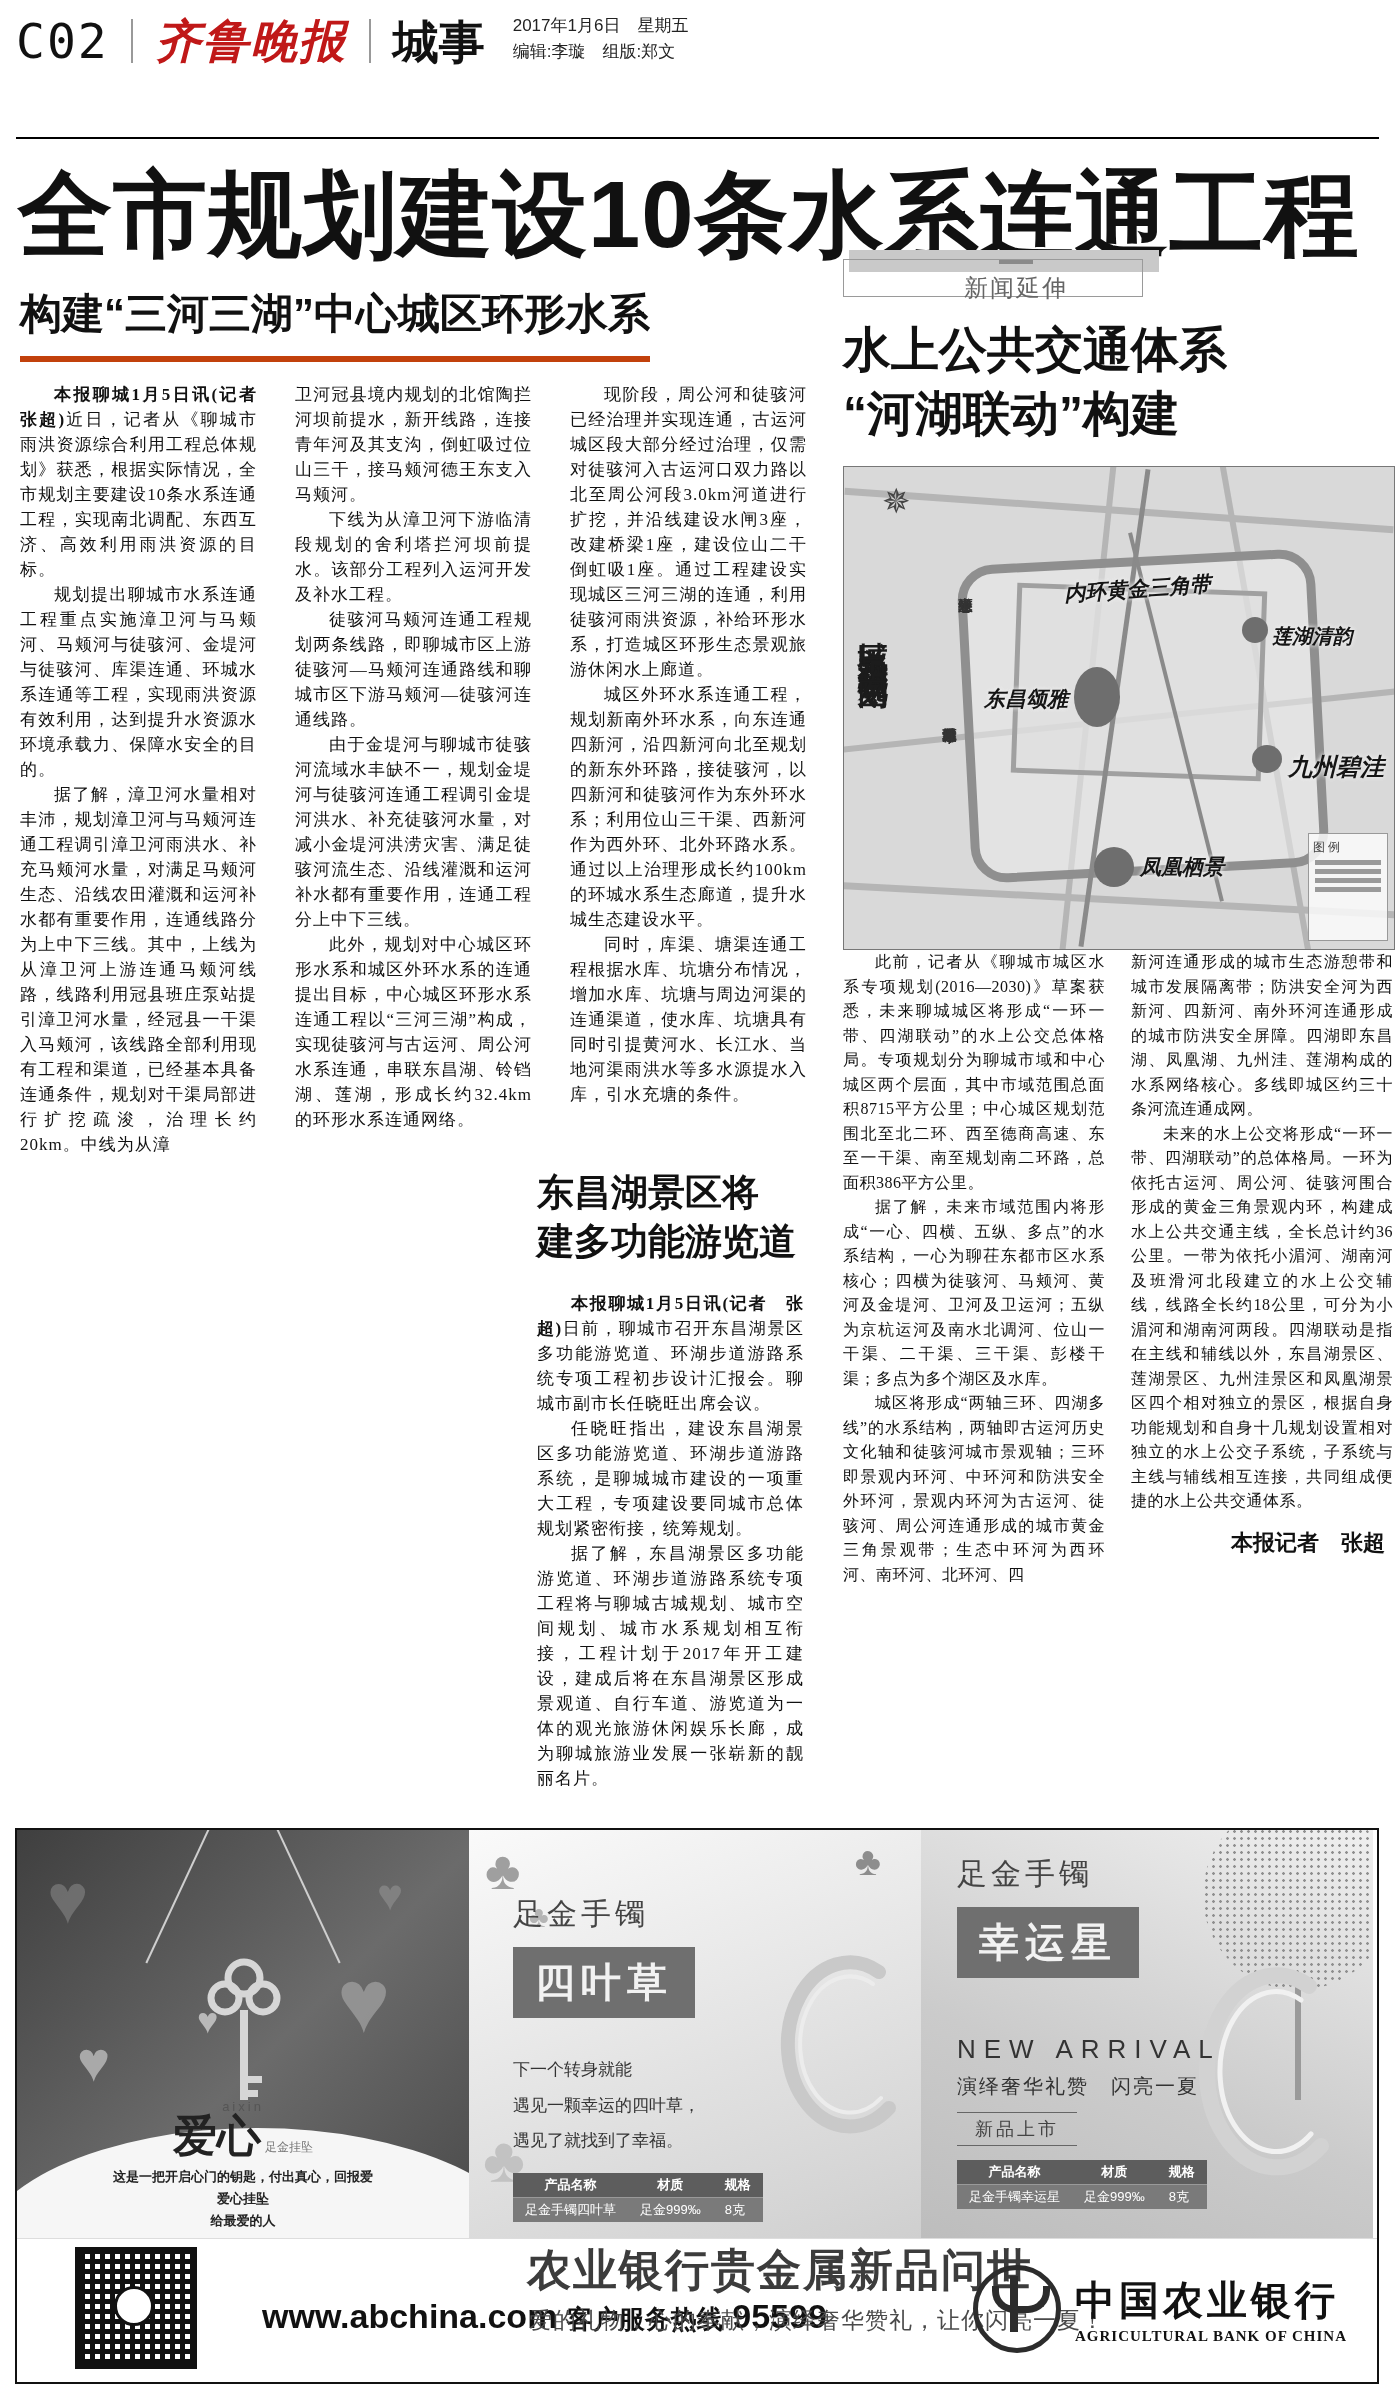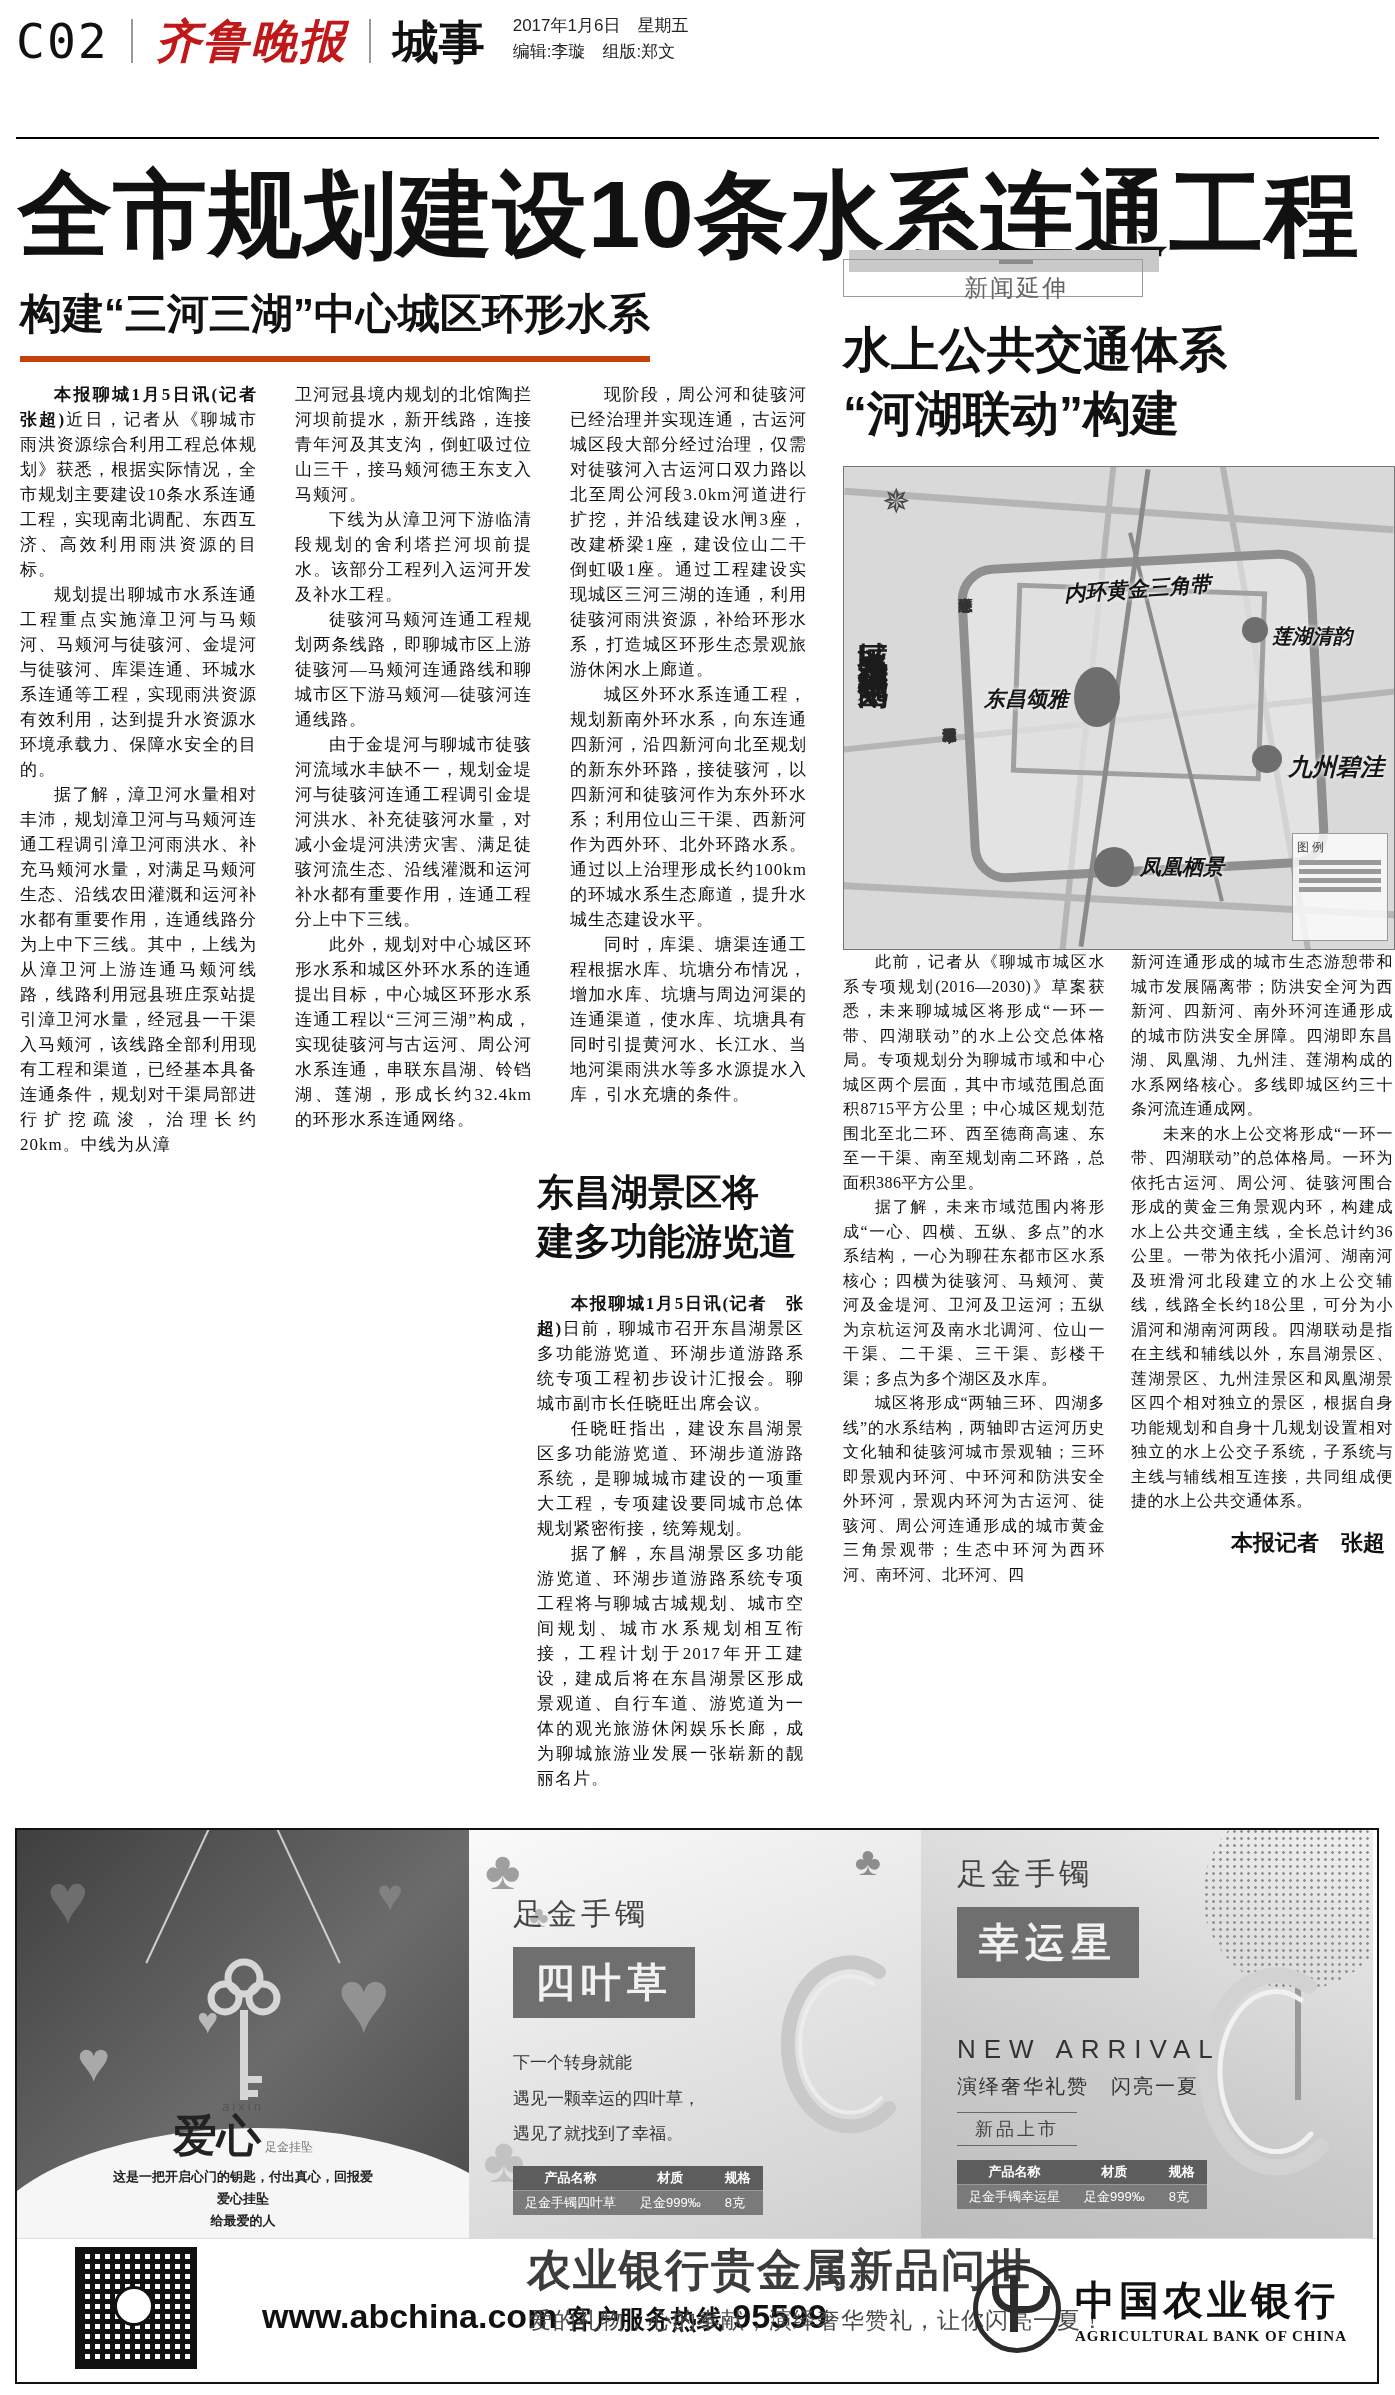--- a/index.html
+++ b/index.html
@@ -45,21 +45,21 @@
   .map{position:relative;width:550px;height:482px;background:#d9d9d9;border:1px solid #777;overflow:hidden;}
   .map-road{position:absolute;background:#b5b5b5;}
   .map-ring{position:absolute;top:90px;left:120px;width:340px;height:300px;border:9px solid #8f8f8f;border-radius:36px;transform:rotate(-3deg);background:rgba(235,235,235,.55);}
   .map-ring2{position:absolute;top:120px;left:170px;width:240px;height:180px;border:5px solid #a0a0a0;transform:rotate(2deg);background:rgba(222,222,222,.6);}
   .map-river{position:absolute;background:#8a8a8a;}
   .map-title-v{position:absolute;top:150px;left:8px;writing-mode:vertical-rl;font-size:30px;font-weight:900;letter-spacing:4px;color:#1c1c1c;font-family:"Liberation Sans","DejaVu Sans",sans-serif;}
   .map-label{position:absolute;font-weight:900;color:#151515;font-family:"Liberation Serif","DejaVu Serif",serif;font-style:italic;text-shadow:0 0 4px #eee,0 0 4px #eee;}
   .map-label.v{writing-mode:vertical-rl;font-style:normal;font-weight:700;font-size:14px;color:#333;text-shadow:none;}
   .lake{position:absolute;background:#6e6e6e;border-radius:50%;}
   .compass{position:absolute;top:14px;left:38px;font-size:34px;color:#444;}
-  .legendbox{position:absolute;right:6px;bottom:8px;width:96px;height:108px;background:rgba(250,250,250,.85);border:1px solid #999;font-size:12px;color:#444;padding:4px;box-sizing:border-box;line-height:1.5;}
+  .legendbox{position:absolute;right:6px;bottom:8px;width:80px;height:108px;background:rgba(250,250,250,.85);border:1px solid #999;font-size:12px;color:#444;padding:4px;box-sizing:border-box;line-height:1.5;}
   .legendbox .lrow{height:5px;background:#9a9a9a;margin:4px 2px;}
   .map-caption{font-size:21px;font-weight:800;text-align:right;margin:10px 2px 18px 0;font-family:"Liberation Sans","DejaVu Sans",sans-serif;}
 
   .sb-cols{display:flex;gap:26px;}
   .sb-col{width:262px;}
   .sb-p{font-size:16px;line-height:24.5px;text-align:justify;letter-spacing:0.5px;margin:0;text-indent:2em;}
   .sb-p.noindent{text-indent:0;}
   .byline{text-align:right;font-size:22px;font-weight:800;margin-top:14px;padding-right:8px;font-family:"Liberation Sans","DejaVu Sans",sans-serif;}
 
   
@@ -73,21 +73,21 @@
   .aixin-block{position:absolute;left:0;right:0;bottom:6px;text-align:center;color:#222;}
   .aixin-pin{font-size:13px;letter-spacing:3px;color:#555;font-family:"Liberation Sans","DejaVu Sans",sans-serif;}
   .aixin-name{font-size:44px;font-weight:700;line-height:1.05;}
   .aixin-sub{font-size:12px;color:#777;}
   .aixin-copy{font-size:13px;font-weight:700;margin-top:6px;line-height:1.7;font-family:"Liberation Sans","DejaVu Sans",sans-serif;}
   .panel-mid{width:452px;background:linear-gradient(160deg,#fafafa,#dcdcdc 70%,#cfcfcf);}
   .panel-right{width:452px;background:linear-gradient(200deg,#efefef,#cbcbcb 60%,#bdbdbd);}
   .clover{position:absolute;color:#9f9f9f;}
   .prod-head{font-size:30px;color:#444;letter-spacing:4px;font-family:"Liberation Sans","DejaVu Sans",sans-serif;}
   .prod-name{display:inline-block;background:#6f6f6f;color:#f2f2f2;font-size:40px;font-weight:700;padding:8px 22px;letter-spacing:6px;margin-top:12px;font-family:"Liberation Sans","DejaVu Sans",sans-serif;}
-  .prod-copy{font-size:17px;color:#333;line-height:2.1;margin-top:27px;font-family:"Liberation Sans","DejaVu Sans",sans-serif;}
+  .prod-copy{font-size:17px;color:#333;line-height:2.1;margin-top:34px;font-family:"Liberation Sans","DejaVu Sans",sans-serif;}
   .spec-table{border-collapse:collapse;font-size:13px;margin-top:14px;font-family:"Liberation Sans","DejaVu Sans",sans-serif;}
   .spec-table th{background:#5d5d5d;color:#fff;padding:3px 12px;font-weight:700;}
   .spec-table td{background:#7a7a7a;color:#fff;padding:3px 12px;border-top:1px solid #999;}
   .newarrival{font-size:26px;letter-spacing:8px;color:#333;font-family:"Liberation Sans","DejaVu Sans",sans-serif;}
   .tagline{font-size:20px;color:#333;margin-top:8px;letter-spacing:2px;font-family:"Liberation Sans","DejaVu Sans",sans-serif;}
   .newbadge{display:inline-block;border-top:1px solid #666;border-bottom:1px solid #666;padding:4px 18px;font-size:18px;color:#444;margin-top:12px;letter-spacing:3px;font-family:"Liberation Sans","DejaVu Sans",sans-serif;}
   .tree{position:absolute;top:-30px;right:-20px;width:190px;height:190px;border-radius:50%;
         background:radial-gradient(circle,#8f8f8f 1px,transparent 1.6px);background-size:7px 7px;}
   .trunk{position:absolute;top:150px;right:72px;width:6px;height:120px;background:#9a9a9a;}
   .ad-footer{position:relative;height:140px;background:#fff;border-top:1px solid #ddd;}

